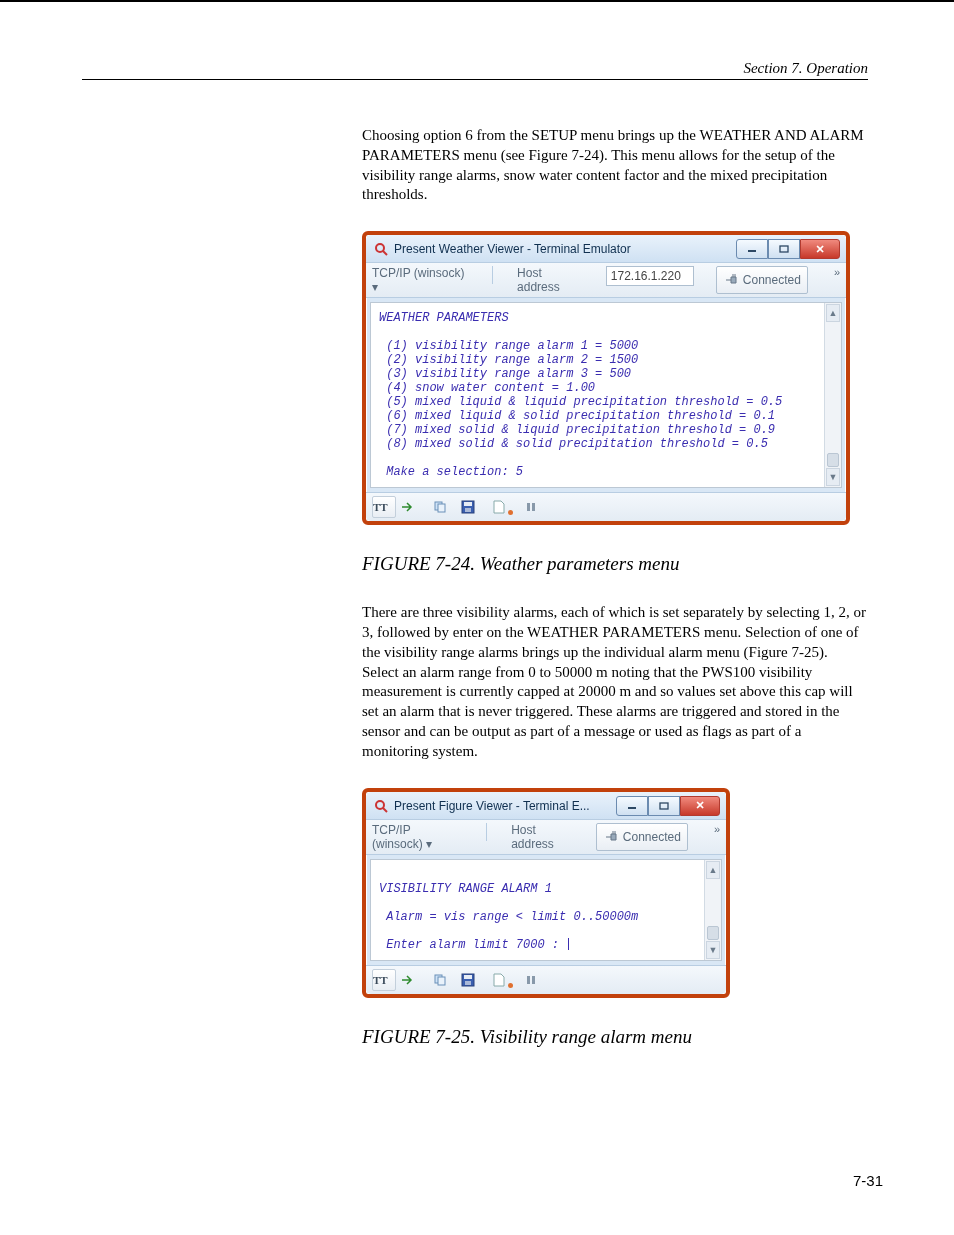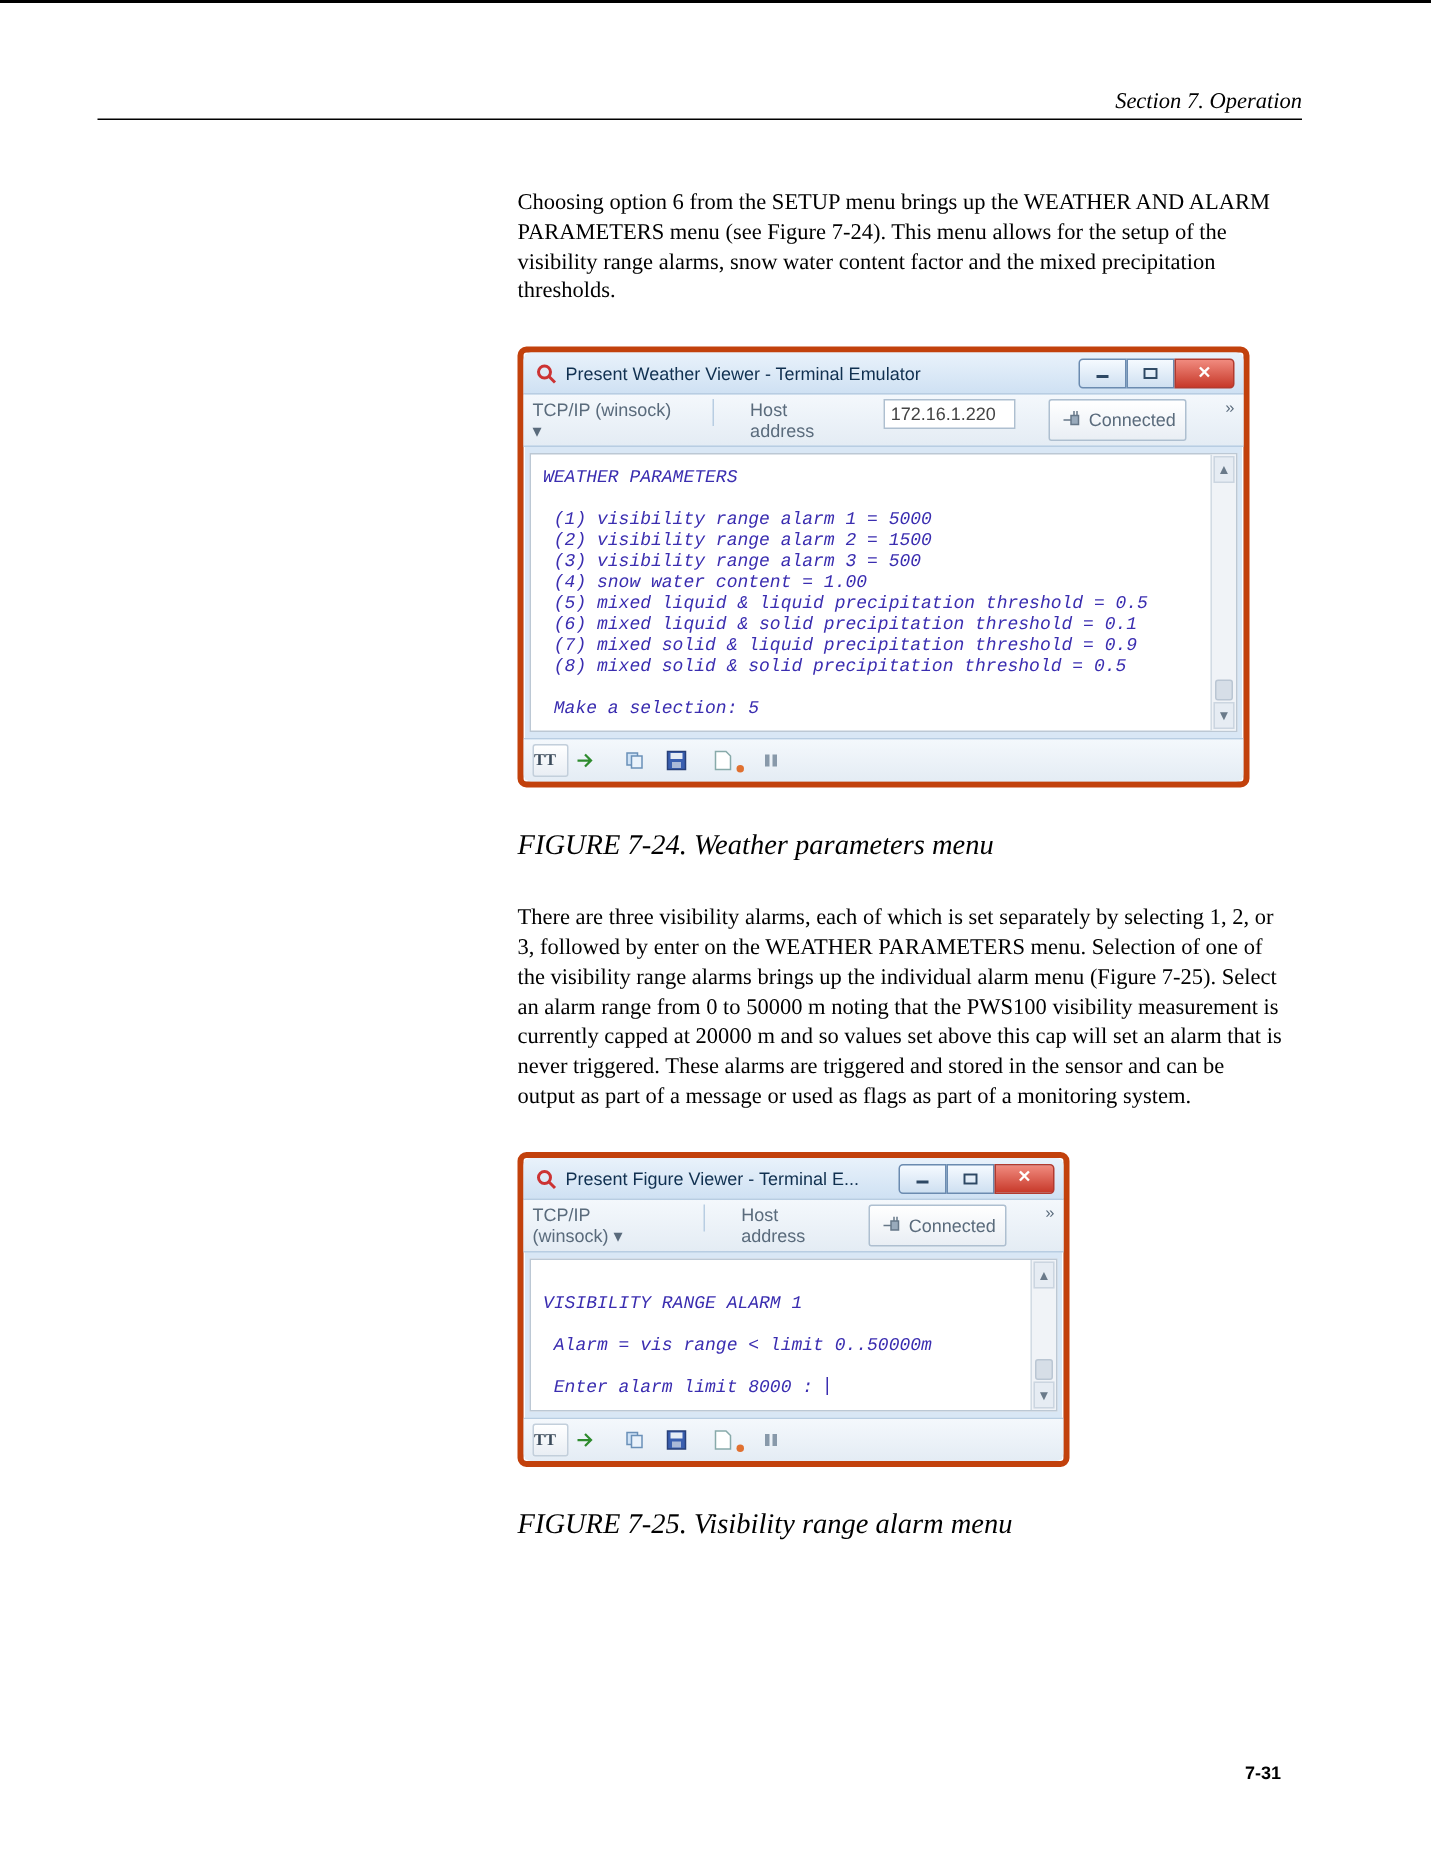--- a/index.html
+++ b/index.html
@@ -6,21 +6,21 @@
     margin: 0;
     font-family: "Times New Roman", Times, serif;
     font-size: 15px;
     color: #000;
     background: #fff;
   }
   .page {
     width: 954px;
     height: 1235px;
     box-sizing: border-box;
-    padding: 58px 86px 46px 65px;
+    padding: 58px 86px 46px 82px;
     position: relative;
     border-top: 2px solid #000; 
   }
   .hdr {
     text-align: right;
     font-style: italic;
     font-size: 15px;
     border-bottom: 1px solid #000;
     padding-bottom: 2px;
     margin-bottom: 46px;
@@ -38,25 +38,25 @@
   }
   .caption {
     margin-left: 280px;
     font-style: italic;
     font-size: 19px;
     margin-top: 28px;
     margin-bottom: 28px;
   }
   .pagenum {
     position: absolute;
-    right: 100px;
+    right: 71px;
     bottom: 46px;
     font-family: Arial, Helvetica, sans-serif;
-    font-weight: 700;
-    font-size: 12px;
+    font-weight: 400;
+    font-size: 15px;
   }
 
   
   .win {
     margin: 26px 0 10px 280px;
     border: 4px solid #c2410c;
     border-radius: 6px;
     background: #d9e7f5;
     box-shadow: 0 0 0 1px #fff inset;
     font-family: "Segoe UI", Tahoma, Arial, sans-serif;
@@ -332,21 +332,21 @@
       </span>
       <span class="chevrons">»</span>
     </div>
 
     <div class="term-wrap">
       <div class="term">
 <span>VISIBILITY RANGE ALARM 1</span>
 
 <span> Alarm = vis range &lt; limit 0..50000m</span>
 
-<span> Enter alarm limit 8000 : </span><span class="cursor-bar"></span>
+<span> Enter alarm limit 7000 : </span><span class="cursor-bar"></span>
 </div>
       <div class="scrollbar">
         <div class="sb-btn">▲</div>
         <div class="sb-spacer"></div>
         <div class="sb-thumb"></div>
         <div class="sb-btn">▼</div>
       </div>
     </div>
 
     <div class="bottombar">

